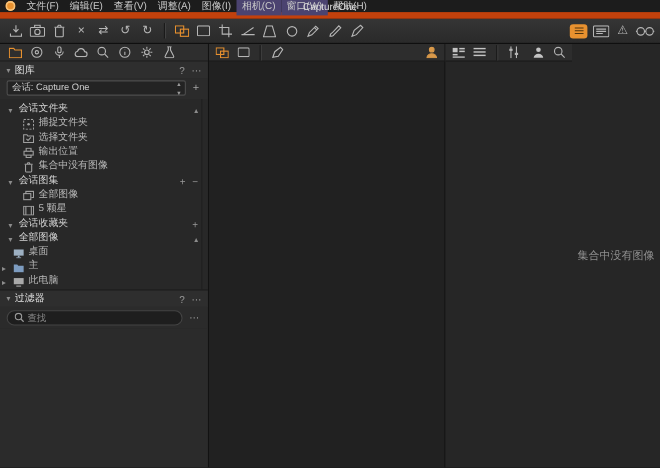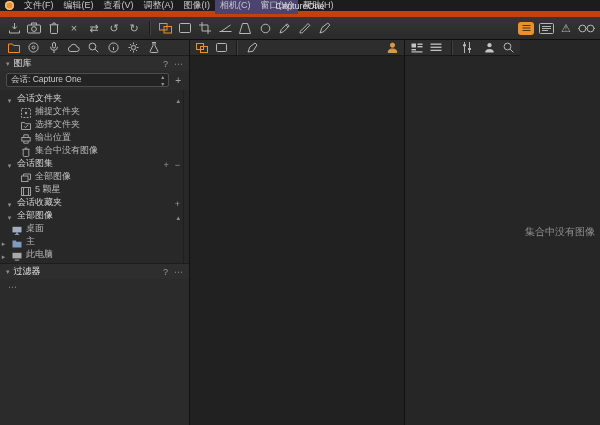--- a/index.html
+++ b/index.html
@@ -399,20 +399,29 @@
       <div class="panel-header">
         <span class="chev">▾</span>
         <span>过滤器</span>
         <span class="hctl">
           <span>?</span>
           <span>⋯</span>
         </span>
       </div>
 
       <div class="search-row">
+        <div class="search-box">
+          <span>
+            <svg width="9" height="9" viewBox="0 0 9 9">
+                <circle cx="3.8" cy="3.8" r="2.9"></circle>
+                <path d="M6 6l2.5 2.5"></path>
+              </svg>
+          </span>
+          <input placeholder="查找" style="">
+        </div>
         <span class="more-btn">⋯</span>
       </div>
 
       <div class="sidebar-fill"></div>
     </div>
 
     <div class="center">
       <div class="subbar">
         <span class="tbi orange">
           <svg width="12" height="10" viewBox="0 0 12 10">

